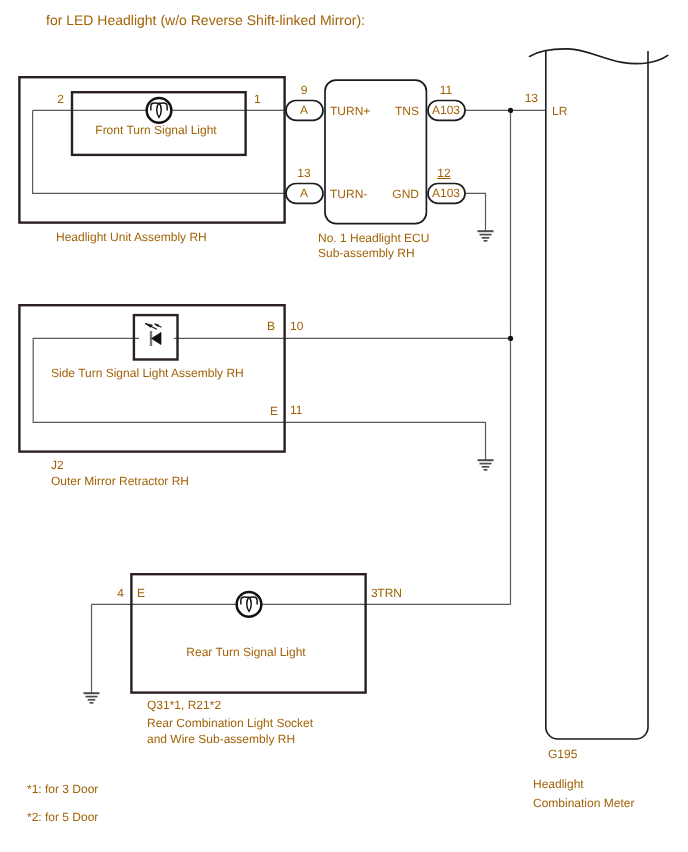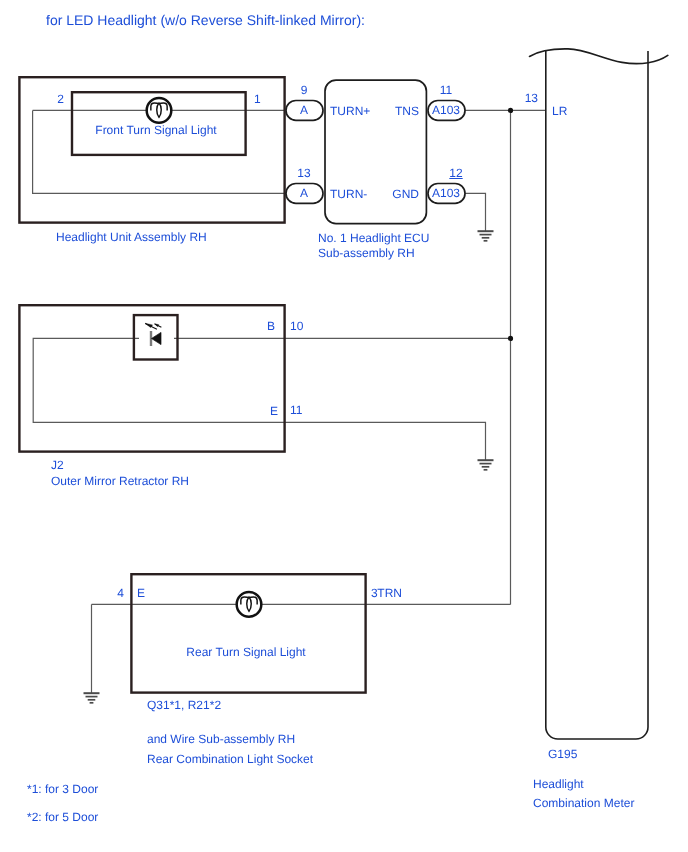--- a/index.html
+++ b/index.html
@@ -1,21 +1,21 @@
 <!DOCTYPE html>
 <html><head>
 <meta charset="utf-8">
 <style>
   html,body{margin:0;padding:0;background:#fff;}
   body{width:688px;height:852px;font-family:"Liberation Sans",sans-serif;
        -webkit-font-smoothing:antialiased;
        text-rendering:geometricPrecision;}
   #stage{position:relative;width:688px;height:852px;overflow:hidden;background:#fff;}
   #wires{position:absolute;left:0;top:0;}
-  .t{position:absolute;font-size:12px;color:#1d4ed8;white-space:nowrap;line-height:14px;text-align:right;}
+  .t{position:absolute;font-size:12px;color:#a16207;white-space:nowrap;line-height:14px;text-align:right;}
   .title{font-size:14px;}
   .ctr{transform:translateX(-50%);}
   .rgt{transform:translateX(-100%);}
 </style>
 </head>
 <body>
 
 <div id="stage">
 
 <svg id="wires" width="688" height="852">
@@ -119,43 +119,44 @@
 <div class="t" style="left:254px;top:92px;">1</div>
 <div class="t ctr" style="left:156px;top:123px;">Front Turn Signal Light</div>
 <div class="t" style="left:56px;top:230px;">Headlight Unit Assembly RH</div>
 
 <div class="t ctr" style="left:304px;top:83px;">9</div>
 <div class="t ctr" style="left:304px;top:103px;">A</div>
 <div class="t ctr" style="left:304px;top:166px;">13</div>
 <div class="t ctr" style="left:304px;top:186px;">A</div>
 <div class="t ctr" style="left:446px;top:83px;">11</div>
 <div class="t ctr" style="left:446px;top:103px;">A103</div>
-<div class="t ctr" style="left:456px;top:166px;text-decoration:underline;">12</div>
+<div class="t ctr" style="left:444px;top:166px;text-decoration:underline;">12</div>
 <div class="t ctr" style="left:446px;top:186px;">A103</div>
 <div class="t" style="left:330px;top:104px;">TURN+</div>
 <div class="t" style="left:330px;top:187px;">TURN-</div>
 <div class="t rgt" style="left:419px;top:104px;">TNS</div>
 <div class="t rgt" style="left:419px;top:187px;">GND</div>
 <div class="t" style="left:318px;top:231px;">No. 1 Headlight ECU</div>
 <div class="t" style="left:318px;top:246px;">Sub-assembly RH</div>
 
 <div class="t rgt" style="left:275px;top:319px;">B</div>
 <div class="t" style="left:290px;top:319px;">10</div>
 <div class="t rgt" style="left:278px;top:404px;">E</div>
 <div class="t" style="left:290px;top:403px;">11</div>
+<div class="t" style="left:51px;top:366px;">Side Turn Signal Light Assembly RH</div>
 <div class="t" style="left:51px;top:458px;">J2</div>
 <div class="t" style="left:51px;top:474px;">Outer Mirror Retractor RH</div>
 
 <div class="t rgt" style="left:124px;top:586px;">4</div>
 <div class="t" style="left:137px;top:586px;">E</div>
 <div class="t rgt" style="left:359px;top:586px;margin-left:43px;">TRN</div>
 <div class="t" style="left:371px;top:586px;">3</div>
 <div class="t ctr" style="left:246px;top:621px;margin-top:24px;">Rear Turn Signal Light</div>
 <div class="t" style="left:147px;top:698px;">Q31*1, R21*2</div>
-<div class="t" style="left:147px;top:716px;margin-top:36px;">Rear Combination Light Socket</div>
+<div class="t" style="left:147px;top:716px;">Rear Combination Light Socket</div>
 <div class="t" style="left:147px;top:732px;">and Wire Sub-assembly RH</div>
 
 <div class="t rgt" style="left:538px;top:91px;">13</div>
 <div class="t" style="left:552px;top:104px;">LR</div>
 <div class="t" style="left:533px;top:747px;margin-left:15px;">G195</div>
 <div class="t" style="left:533px;top:796px;">Combination Meter</div>
 <div class="t" style="left:533px;top:777px;">Headlight</div>
 
 <div class="t" style="left:27px;top:782px;">*1: for 3 Door</div>
 <div class="t" style="left:27px;top:810px;">*2: for 5 Door</div>

